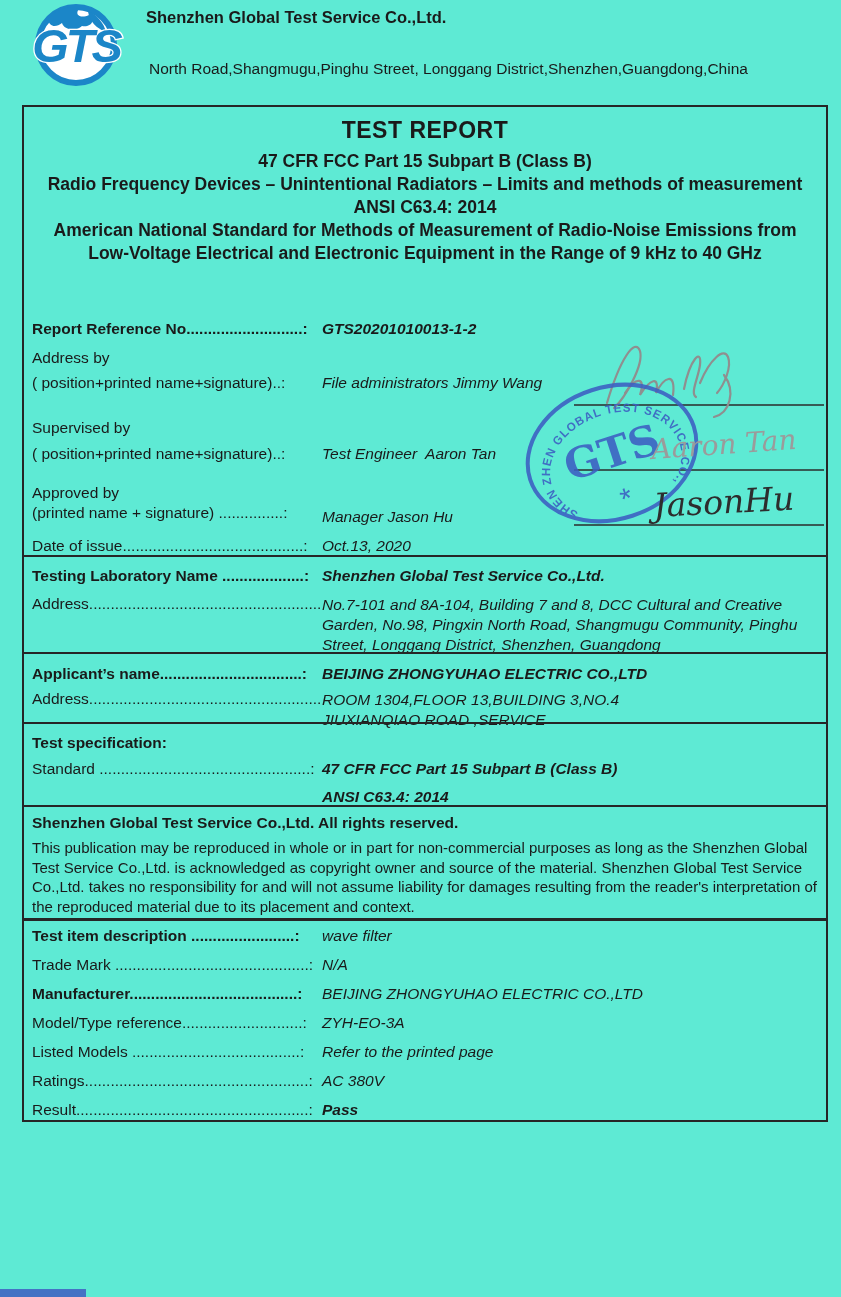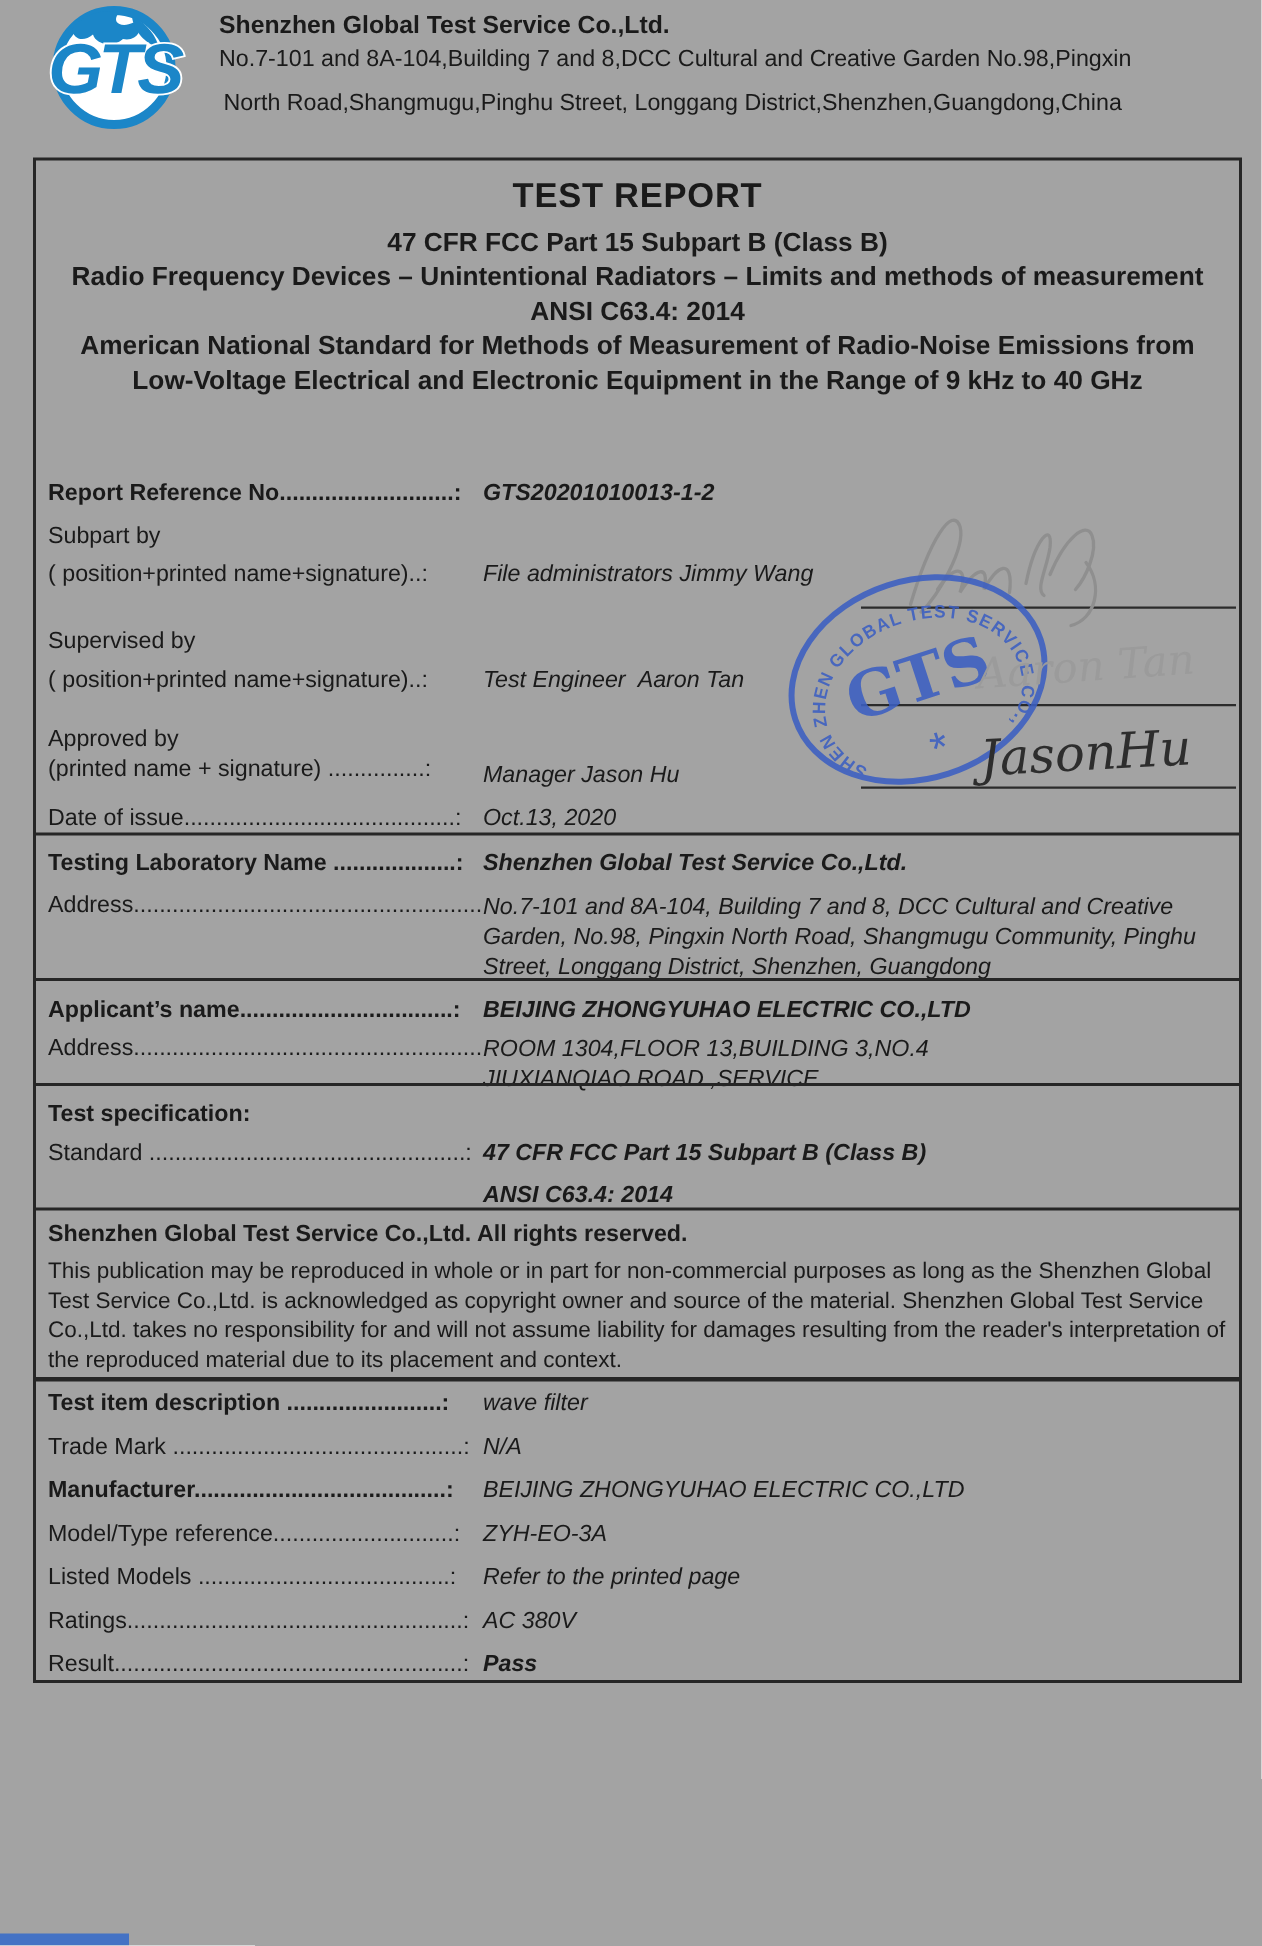--- a/index.html
+++ b/index.html
@@ -1,16 +1,16 @@
 <!DOCTYPE html>
 <html><head>
 <meta charset="utf-8">
 <style>
   html,body{margin:0;padding:0;background:#fff;}
-  .page{position:relative;width:841px;height:1297px;background:#a3a3a3;
+  .page{position:relative;width:841px;height:1297px;background:#5eead4;
         font-family:"Liberation Sans",sans-serif;color:#1a1a1a;overflow:hidden;}
 
   
   .hdr-logo{position:absolute;left:16px;top:2px;width:120px;height:86px;}
   .hdr-company{position:absolute;left:146px;top:8px;font-size:16.5px;font-weight:bold;white-space:nowrap;}
   .hdr-addr1{position:absolute;left:146px;top:31px;font-size:15.5px;white-space:nowrap;}
   .hdr-addr2{position:absolute;left:149px;top:60px;font-size:15.5px;white-space:nowrap;text-align:right;}
 
   
   .box{position:absolute;left:22px;top:105px;width:802px;height:1013px;border:2px solid #262626;}
@@ -36,37 +36,36 @@
 
 <div class="page">
 
   <svg class="hdr-logo" viewBox="0 0 120 86">
     <circle cx="60" cy="43" r="38" fill="#ffffff" stroke="#1b86c8" stroke-width="6"></circle>
     <path d="M32 17 C40 7 54 3 63 7 C58 13 65 17 73 13 C81 17 75 26 66 24 C60 30 48 28 46 21 C40 26 33 25 32 17 Z" fill="#1b86c8"></path>
     <path d="M72 9 C80 12 88 21 90 30 C81 27 73 19 72 9 Z" fill="#1b86c8"></path>
     <text x="60" y="60" text-anchor="middle" font-size="47" font-weight="bold" font-style="italic" fill="#1b86c8" stroke="#ffffff" stroke-width="2.5" paint-order="stroke" letter-spacing="-3">GTS</text>
   </svg>
   <div class="hdr-company">Shenzhen Global Test Service Co.,Ltd.</div>
-  <div class="hdr-addr1">No.7-101 and 8A-104,Building 7 and 8,DCC Cultural and Creative Garden No.98,Pingxin</div>
   <div class="hdr-addr2">North Road,Shangmugu,Pinghu Street, Longgang District,Shenzhen,Guangdong,China</div>
 
   <div class="box">
 
     <div class="abs t-title">TEST REPORT</div>
     <div class="abs t-sub">
       <p>47 CFR FCC Part 15 Subpart B (Class B)</p>
       <p>Radio Frequency Devices – Unintentional Radiators – Limits and methods of measurement</p>
       <p>ANSI C63.4: 2014</p>
       <p>American National Standard for Methods of Measurement of Radio-Noise Emissions from Low-Voltage Electrical and Electronic Equipment in the Range of 9 kHz to 40 GHz</p>
     </div>
 
     <div class="abs lbl b" style="top:213px">Report Reference No...........................:</div>
     <div class="abs val b" style="top:213px">GTS20201010013-1-2</div>
 
-    <div class="abs lbl" style="top:242px">Subpart by</div>
+    <div class="abs lbl" style="top:242px">Address by</div>
     <div class="abs lbl" style="top:267px">( position+printed name+signature)..:</div>
     <div class="abs val" style="top:267px">File administrators Jimmy Wang</div>
 
     <div class="abs lbl" style="top:312px">Supervised by</div>
     <div class="abs lbl" style="top:338px">( position+printed name+signature)..:</div>
     <div class="abs val" style="top:338px">Test Engineer  Aaron Tan</div>
 
     <div class="abs lbl" style="top:397px">(printed name + signature) ...............:</div>
     <div class="abs lbl" style="top:377px">Approved by</div>
     <div class="abs val" style="top:401px">Manager Jason Hu</div>

